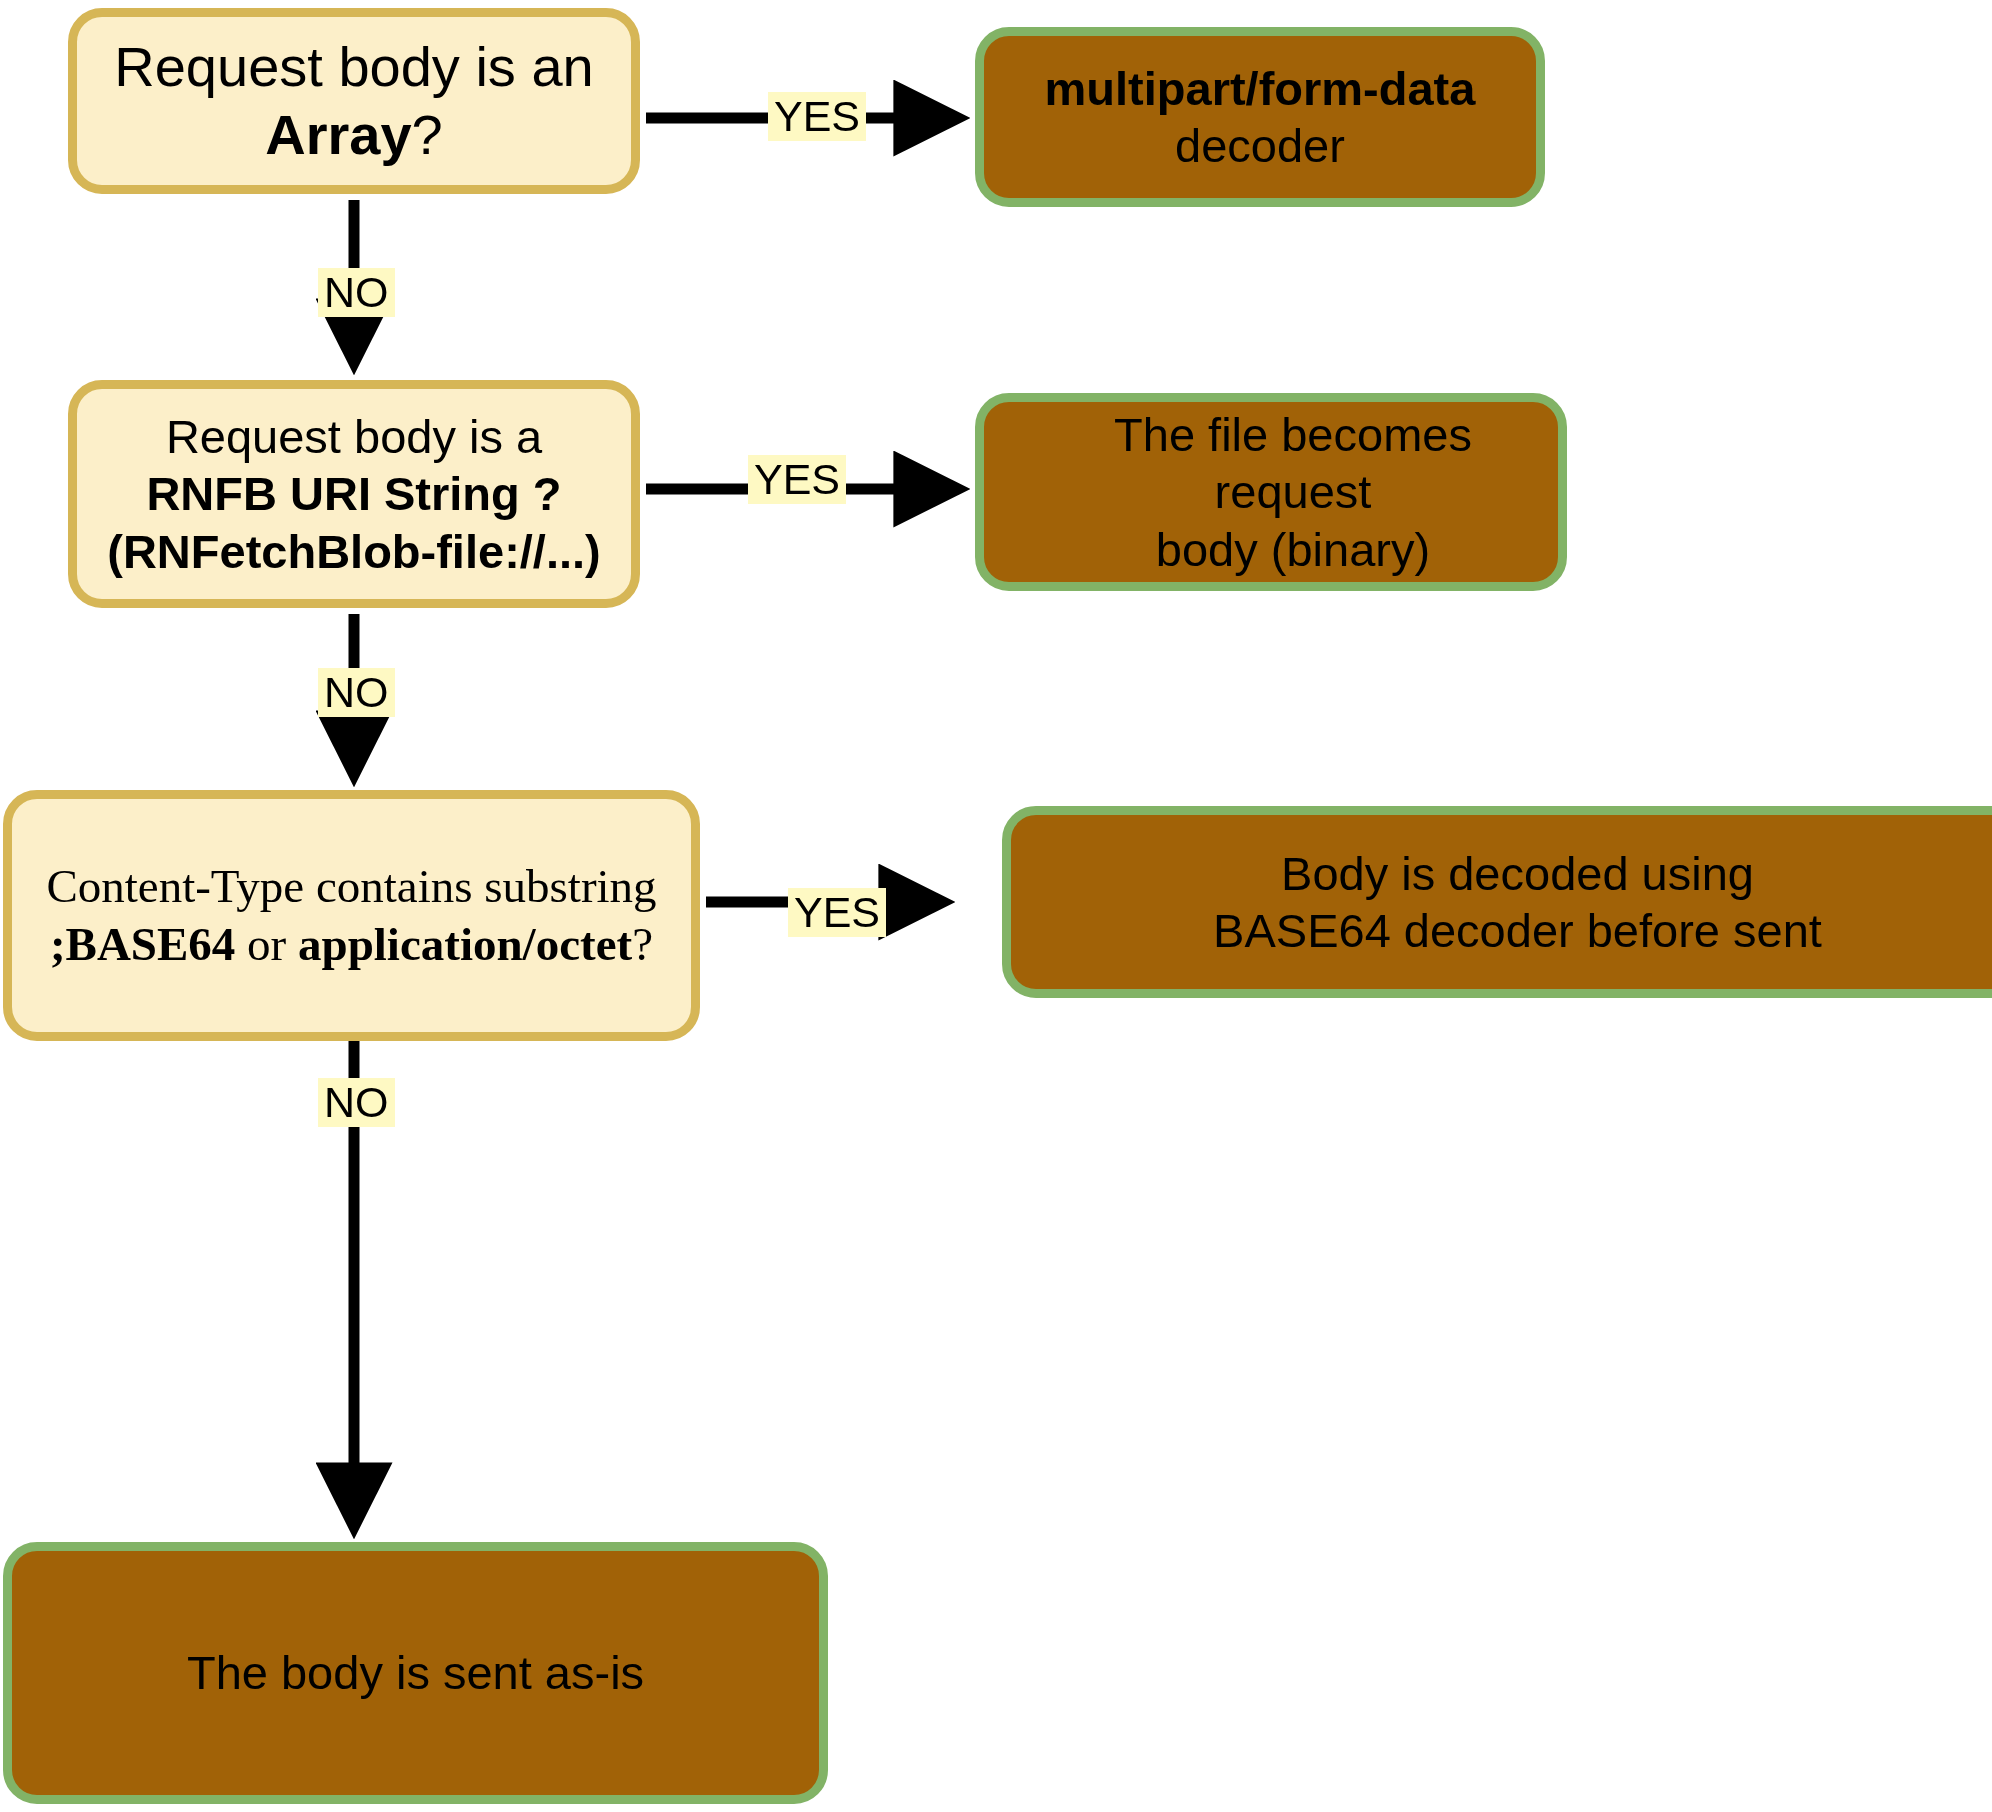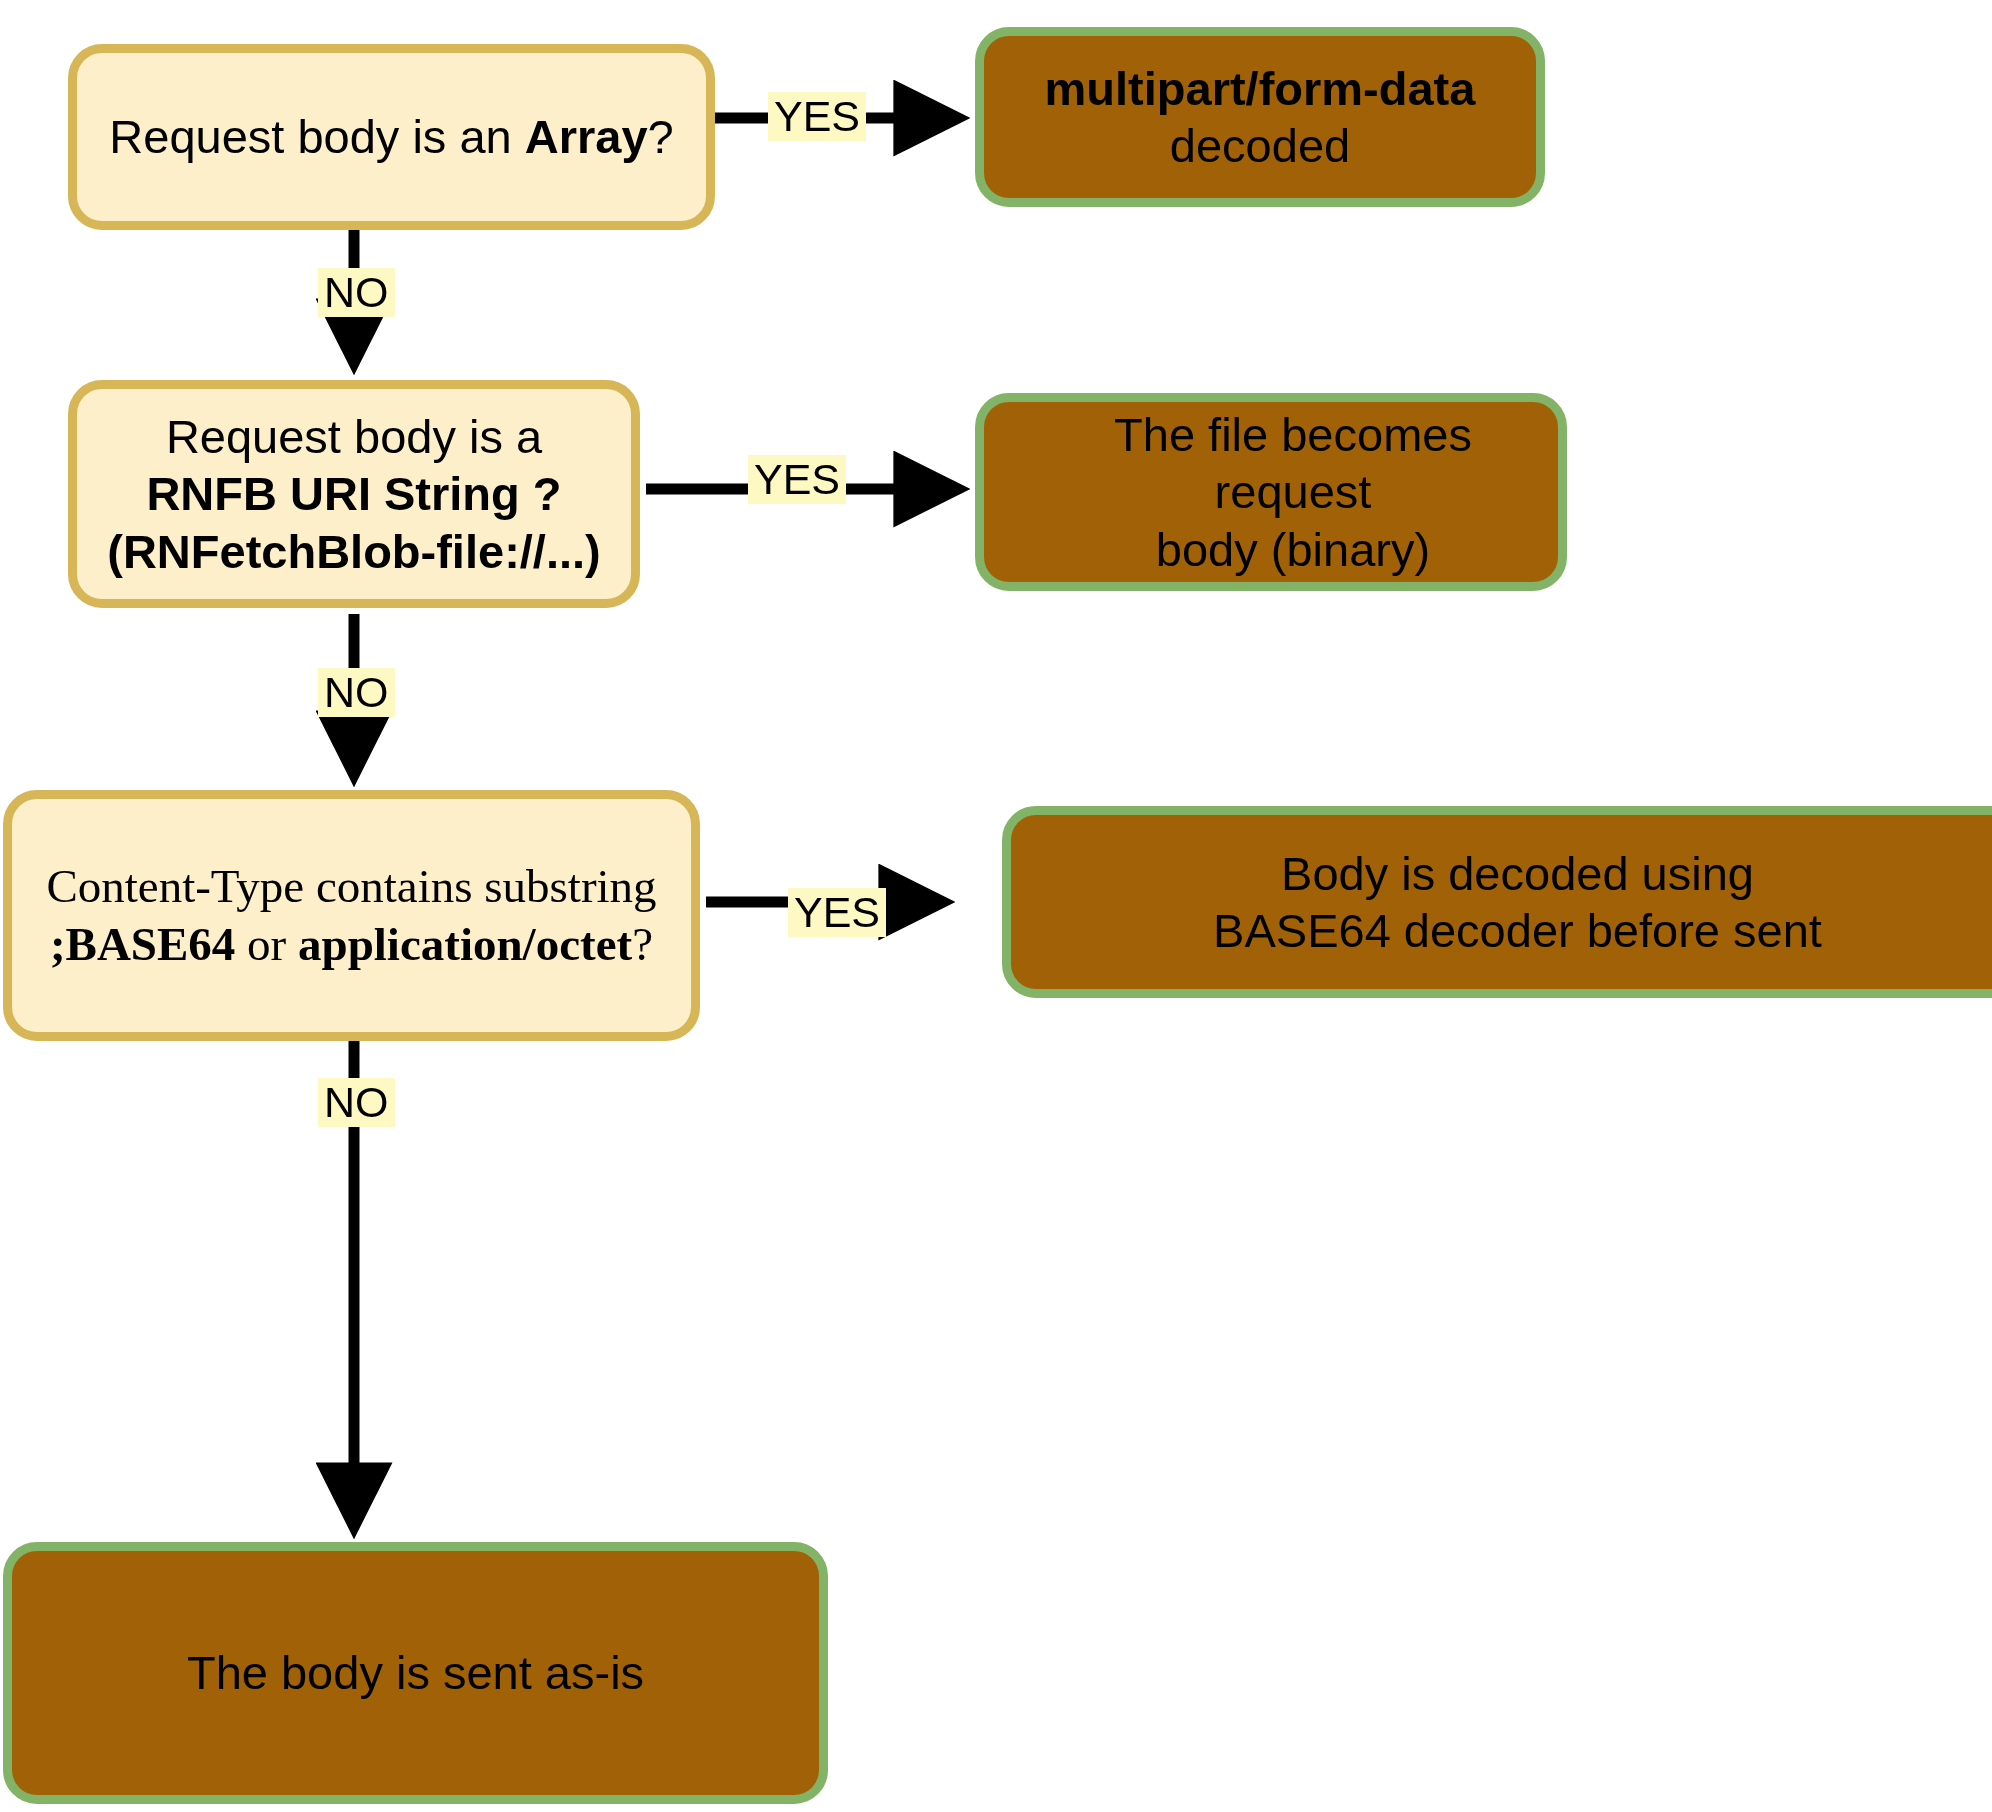--- a/index.html
+++ b/index.html
@@ -33,21 +33,21 @@
     width: 100%;
   }
   .decision {
     background: #fcefc9;
     border: 9px solid #d6b656;
   }
   .terminal {
     background: #a16207;
     border: 9px solid #82b366;
   }
-  .n-d1 { left: 68px;  top: 8px;    width: 647px; height: 186px; font-size: 47px; margin-top: 36px; }
+  .n-d1 { left: 68px;  top: 8px;    width: 572px; height: 186px; font-size: 56px; }
   .n-t1 { left: 975px; top: 27px;   width: 570px; height: 180px; font-size: 47px; }
   .n-d2 { left: 68px;  top: 380px;  width: 572px; height: 228px; font-size: 47px; }
   .n-t2 { left: 975px; top: 393px;  width: 592px; height: 198px; font-size: 47px; padding-left: 44px; }
   .n-d3 { left: 3px;   top: 790px;  width: 697px; height: 251px; font-size: 47px; font-family: Liberation Serif, serif; }
   .n-t3 { left: 958px; top: 806px;  width: 1031px; height: 192px; font-size: 47px; margin-left: 44px; }
   .n-t4 { left: 3px;   top: 1542px; width: 825px; height: 262px; font-size: 47px; }
 
   .edge-svg {
     position: absolute;
     left: 0;
@@ -112,21 +112,21 @@
 
   <div class="node decision n-d1">
     <div class="label">
       <span>Request body is an </span><b>Array</b><span>?</span>
     </div>
   </div>
 
   <div class="node terminal n-t1">
     <div class="label">
       <b>multipart/form-data</b><br>
-      <span>decoded</span>
+      <span>decoder</span>
     </div>
   </div>
 
   <div class="node decision n-d2">
     <div class="label">
       <span>Request body is a</span><br>
       <b>RNFB URI String ?</b><br>
       <b>(RNFetchBlob-file://...)</b>
     </div>
   </div>

